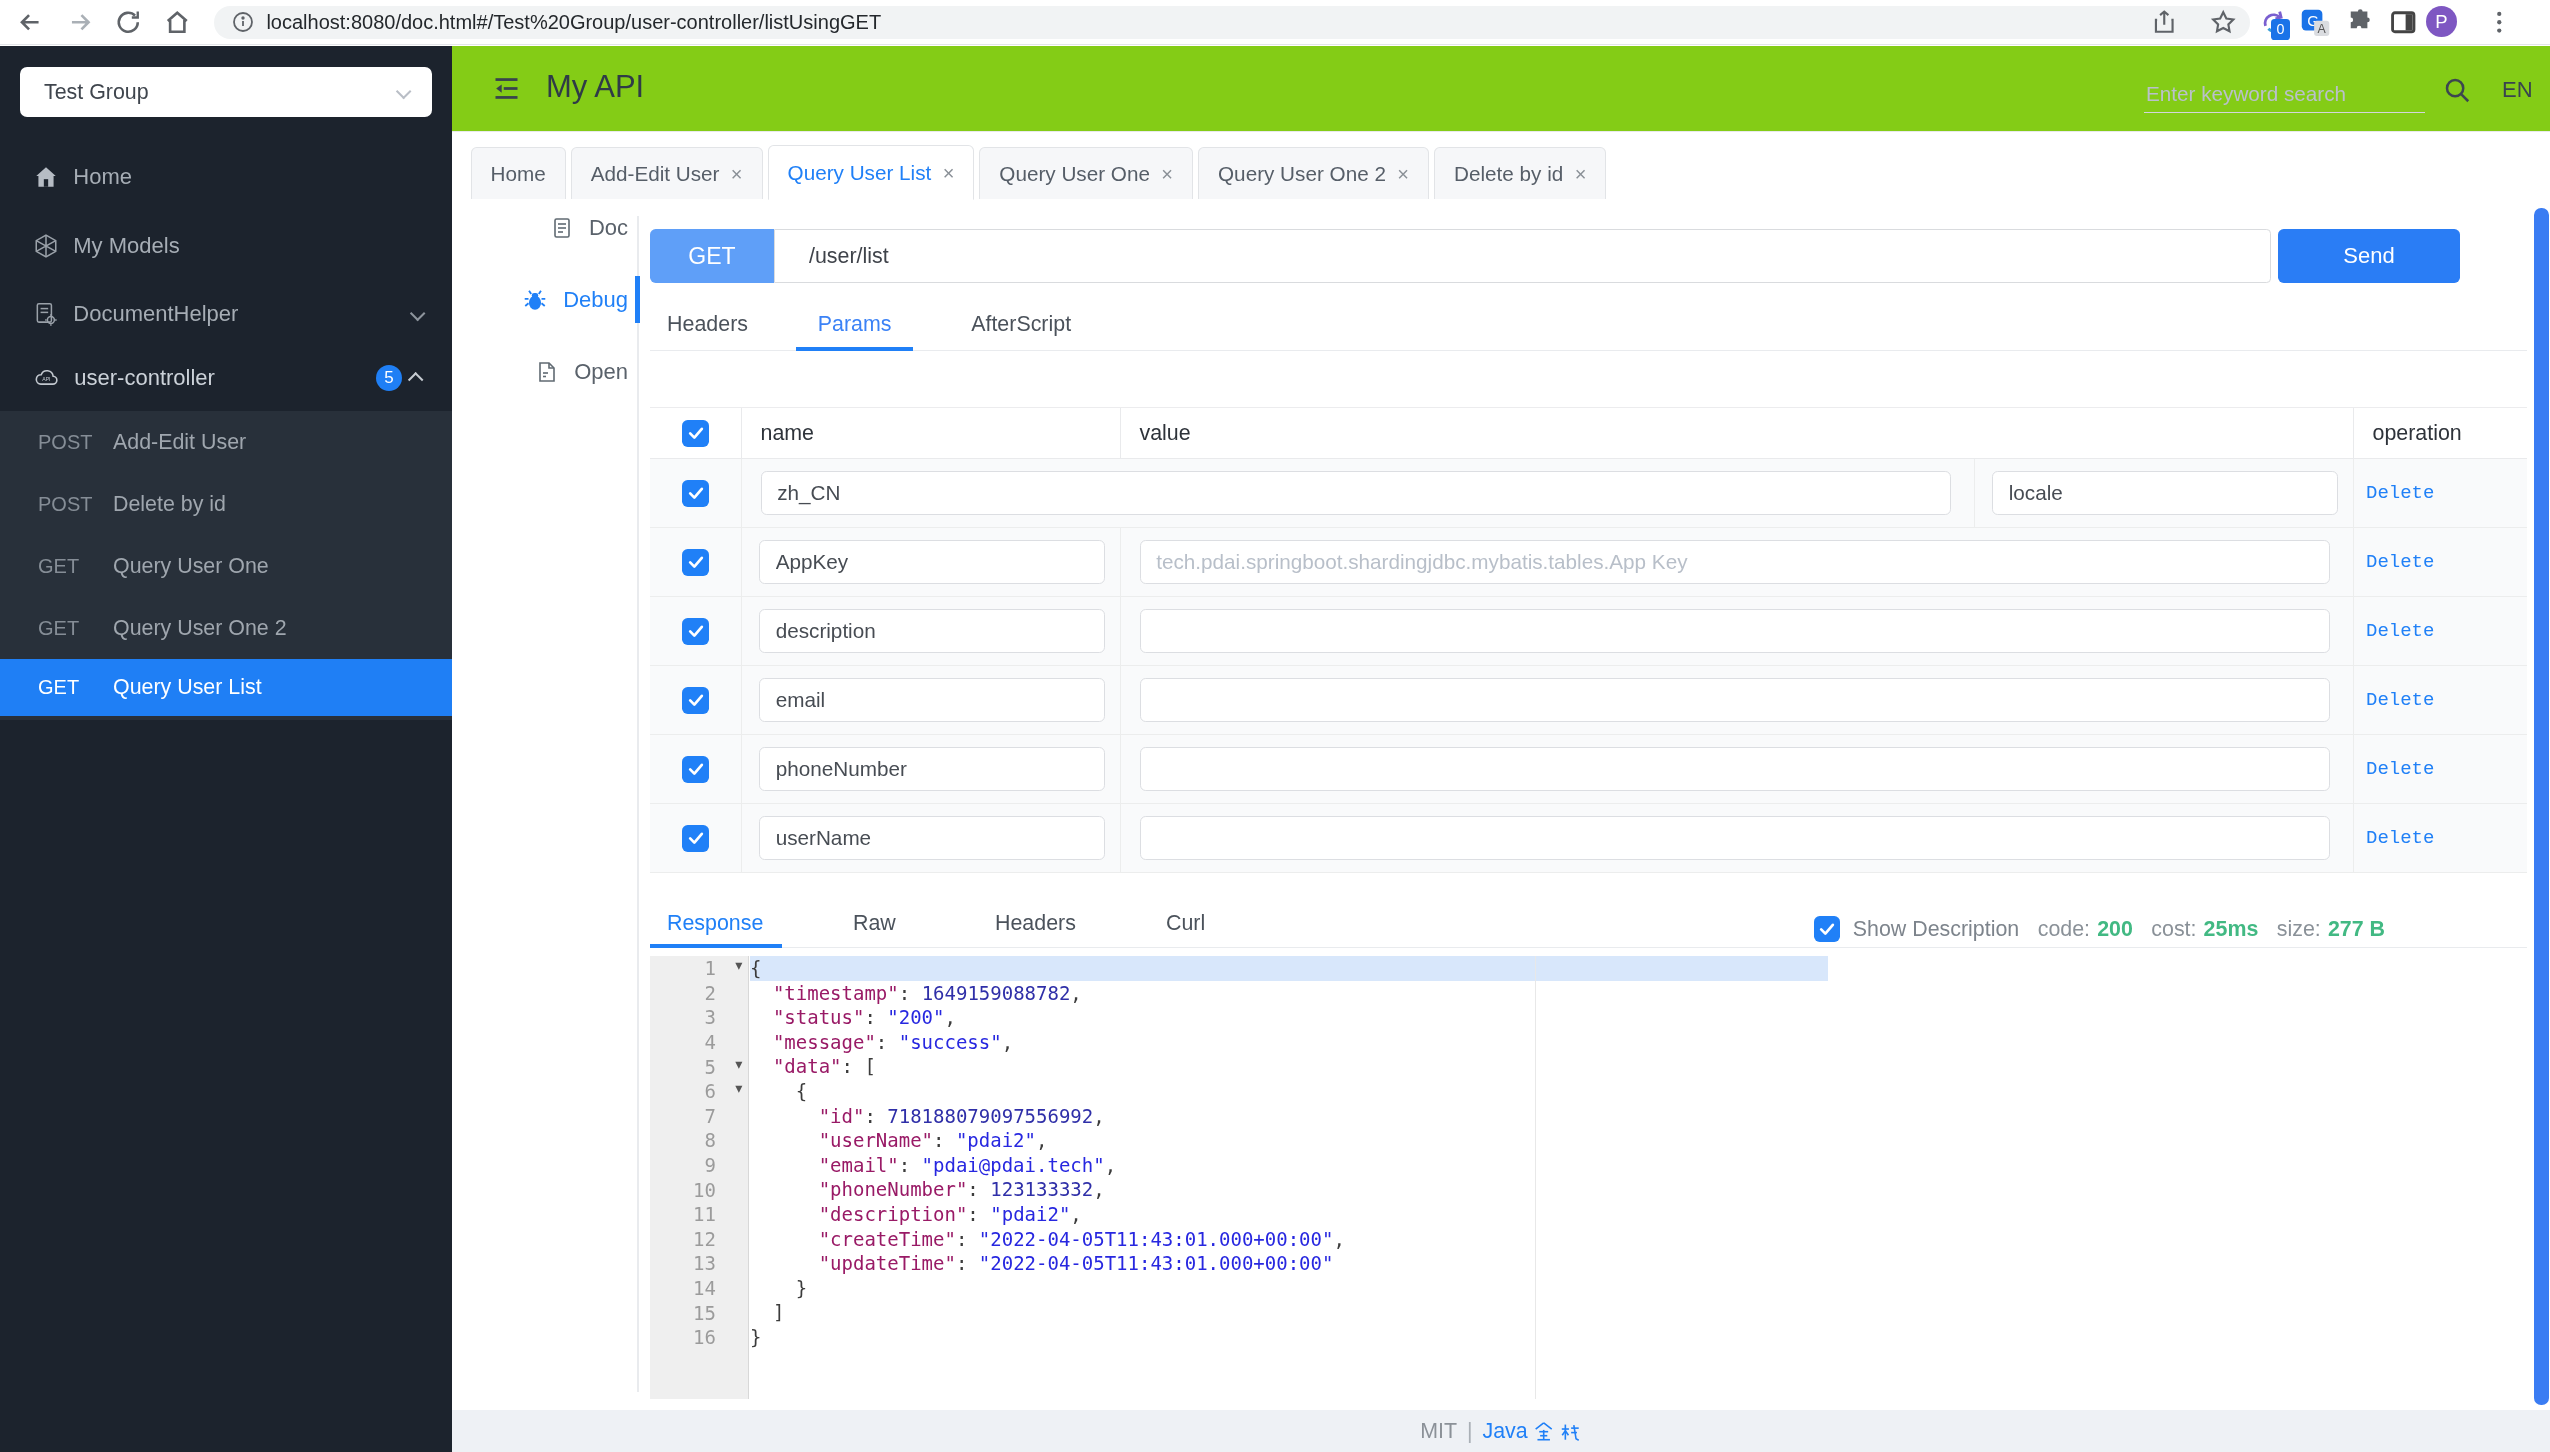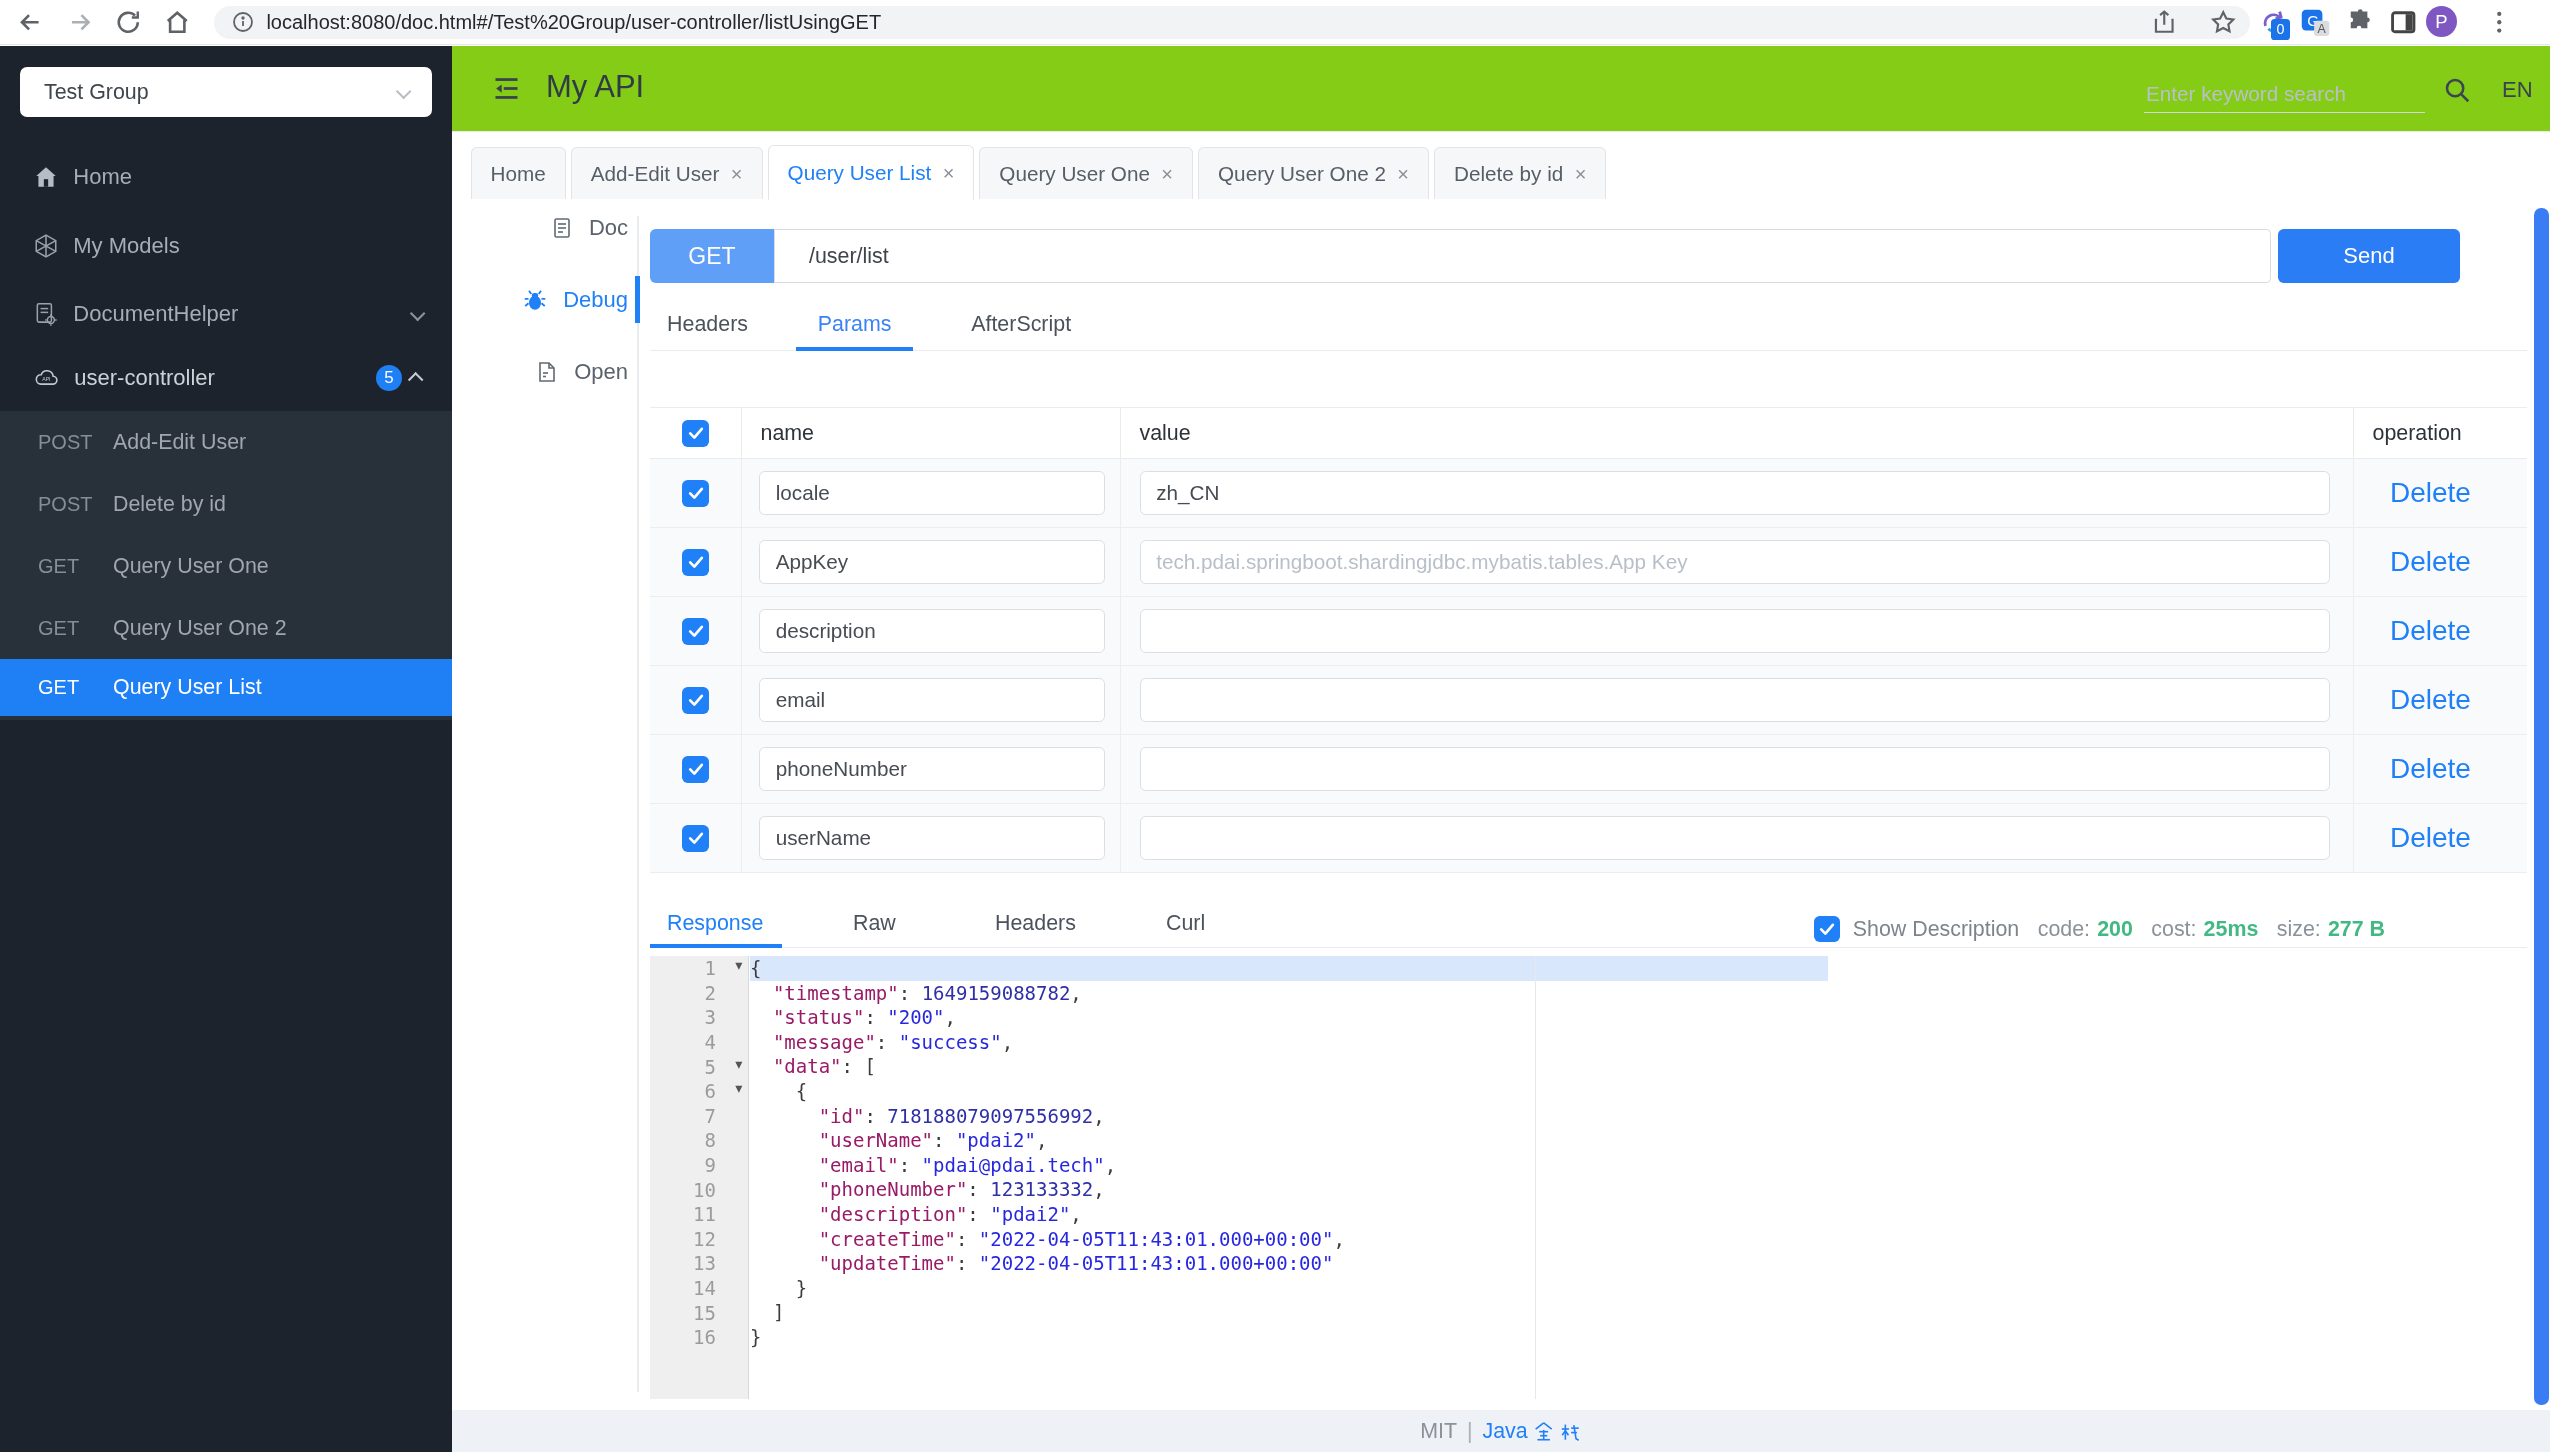--- a/index.html
+++ b/index.html
@@ -118,21 +118,21 @@
   .col-op{flex:1;border-left:1.4px solid #eceded;}
   .pheader .col{border-color:#e9eaec;}
   .hlabel{font-size:21.4px;color:#2e333a;font-weight:500;padding-left:18.5px;}
   .cbx{width:27px;height:27px;border-radius:5.7px;background:#2080f7;display:flex;align-items:center;justify-content:center;cursor:pointer;}
   .cbx svg{width:20px;height:20px;}
   .pinput{height:44px;box-sizing:border-box;border:1.4px solid #dcdee2;border-radius:5.7px;background:#fff;
     font-size:20.7px;color:#474c53;padding-left:15.7px;outline:none;font-family:"Liberation Sans",sans-serif;}
   .pinput::placeholder{color:#b8bfc9;}
   .name-input{margin-left:17px;width:346px;}
   .value-input{margin-left:18.5px;width:1190px;}
-  .del-link{margin-left:36px;font-size:28px;color:#2080f7;cursor:pointer;text-decoration:none;}
+  .del-link{margin-left:12px;font-size:19px;color:#2080f7;cursor:pointer;text-decoration:none;font-family:Liberation Mono, monospace;}
 
   
   .rtabs{position:absolute;top:701px;left:198px;width:1877px;height:47px;border-bottom:1.4px solid #e9ebee;}
   .rtab{position:absolute;top:0;height:100%;display:flex;align-items:center;font-size:21.4px;color:#4b525b;cursor:pointer;}
   .rt0{left:17px;}
   .rt1{left:203px;}
   .rt2{left:345px;}
   .rt3{left:516px;}
   .rtab.active{color:#2080f7;}
   .runderline{position:absolute;left:0;bottom:-1.4px;width:132px;height:4.3px;background:#2080f7;}
@@ -445,25 +445,25 @@
       </div>
       <div id="prows">
           <div class="prow">
             <div class="col col-cb">
               <span class="cbx">
                 <svg viewBox="0 0 24 24">
                   <polyline points="5,12.5 10,17.5 19,7" fill="none" stroke="#fff" stroke-width="3.2" stroke-linecap="round" stroke-linejoin="round"></polyline>
                 </svg>
               </span>
             </div>
+            <div class="col col-value">
+              <input class="pinput value-input" value="zh_CN" style="">
+            </div>
             <div class="col col-name">
               <input class="pinput name-input" value="locale" style="">
-            </div>
-            <div class="col col-value">
-              <input class="pinput value-input" value="zh_CN" style="">
             </div>
             <div class="col col-op">
               <a class="del-link">Delete</a>
             </div>
           </div>
           <div class="prow">
             <div class="col col-cb">
               <span class="cbx">
                 <svg viewBox="0 0 24 24">
                   <polyline points="5,12.5 10,17.5 19,7" fill="none" stroke="#fff" stroke-width="3.2" stroke-linecap="round" stroke-linejoin="round"></polyline>

